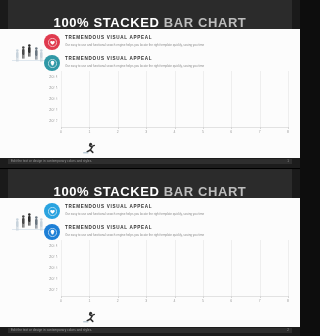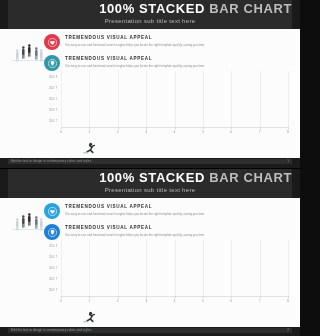--- a/index.html
+++ b/index.html
@@ -8,22 +8,22 @@
     background:#0d0d0d;
     font-family:"Liberation Sans",sans-serif;
     -webkit-font-smoothing:antialiased;
   }
   .slide{position:relative;width:300px;height:168px;background:#111;overflow:hidden;}
 
   
   .hdr{position:relative;height:29px;background:#2b2b2b;border-bottom:1px solid #0a0a0a;}
   .hdr-inner{position:absolute;left:8px;right:8px;top:0;bottom:0;}
   .hdr-title{
-    text-align:right;color:#fff;font-weight:bold;font-size:13px;
-    letter-spacing:.6px;line-height:17px;padding-top:0;white-space:nowrap;
+    text-align:center;color:#fff;font-weight:bold;font-size:13px;
+    letter-spacing:.6px;line-height:17px;padding-top:14px;white-space:nowrap;
   }
   .hdr-title .dim{color:#bdbdbd;font-weight:bold;}
   .hdr-sub{
     text-align:center;color:#b9b9b9;font-size:6px;letter-spacing:.3px;
     line-height:8px;white-space:nowrap;
   }
   .hdr-edge{position:absolute;top:0;width:8px;height:29px;background:#1a1a1a;}
   .hdr-edge.l{left:0;} .hdr-edge.r{right:0;}
 
   

